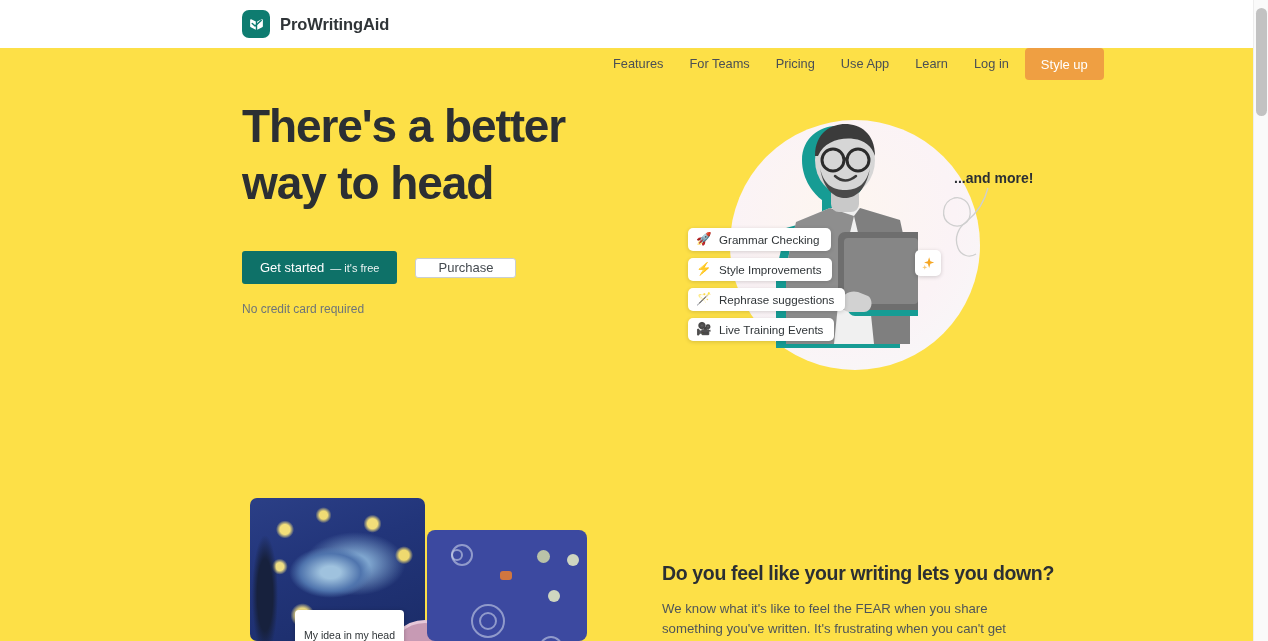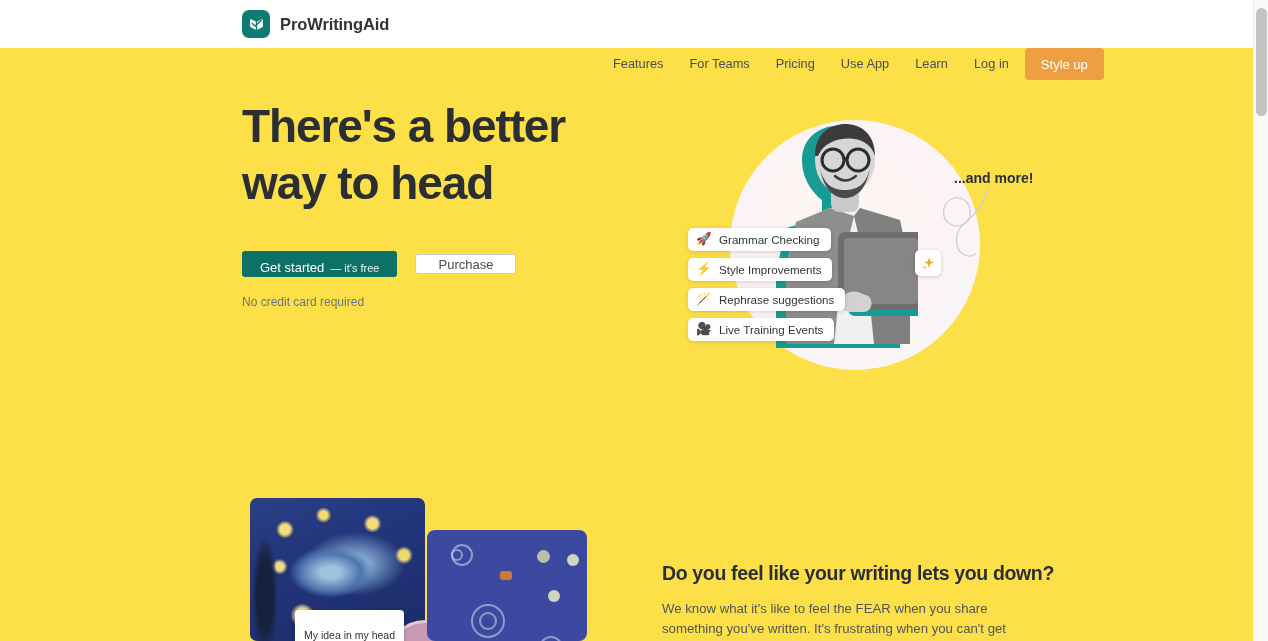--- a/index.html
+++ b/index.html
@@ -65,21 +65,21 @@
     color: #2b2f33; letter-spacing: -1.1px;
   }
   .hero-sub {
     margin-top: 22px;
     font-size: 15.2px; line-height: 23px; color: #5d6468;
     width: 330px;
   }
   .cta-row { margin-top: 39px; display: flex; align-items: center; gap: 18px; }
   .btn-primary {
     display: inline-flex; align-items: baseline; gap: 6px;
-    height: 26px; padding: 0 18px;
+    height: 33px; padding: 0 18px;
     background: #0e7168; color: #ffffff;
     border: none; border-radius: 3px;
     font-size: 13px; font-family: inherit; cursor: pointer;
     line-height: 33px; white-space: nowrap;
   }
   .btn-primary .free { font-size: 11px; opacity: .92; }
   .btn-outline {
     display: inline-flex; align-items: center; justify-content: center;
     height: 20px; padding: 0 22px;
     background: #ffffff; color: #454b50;

